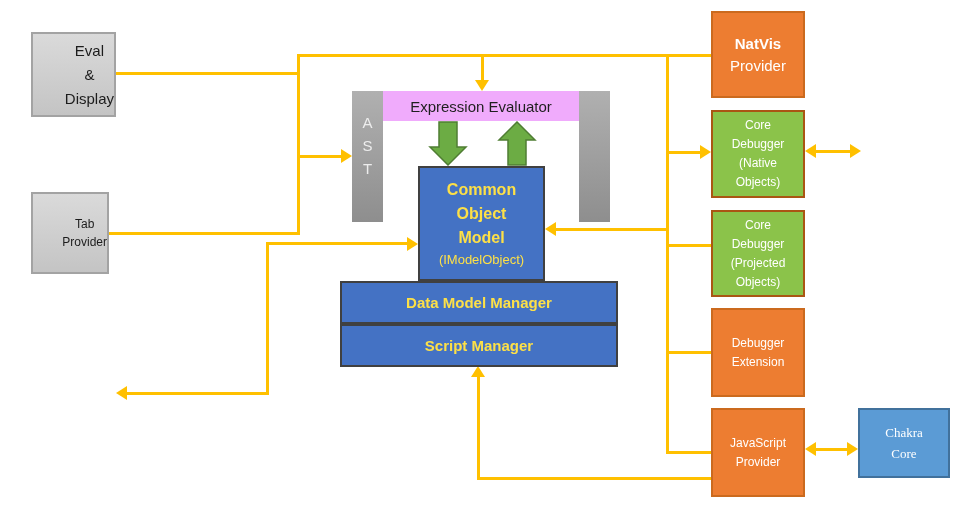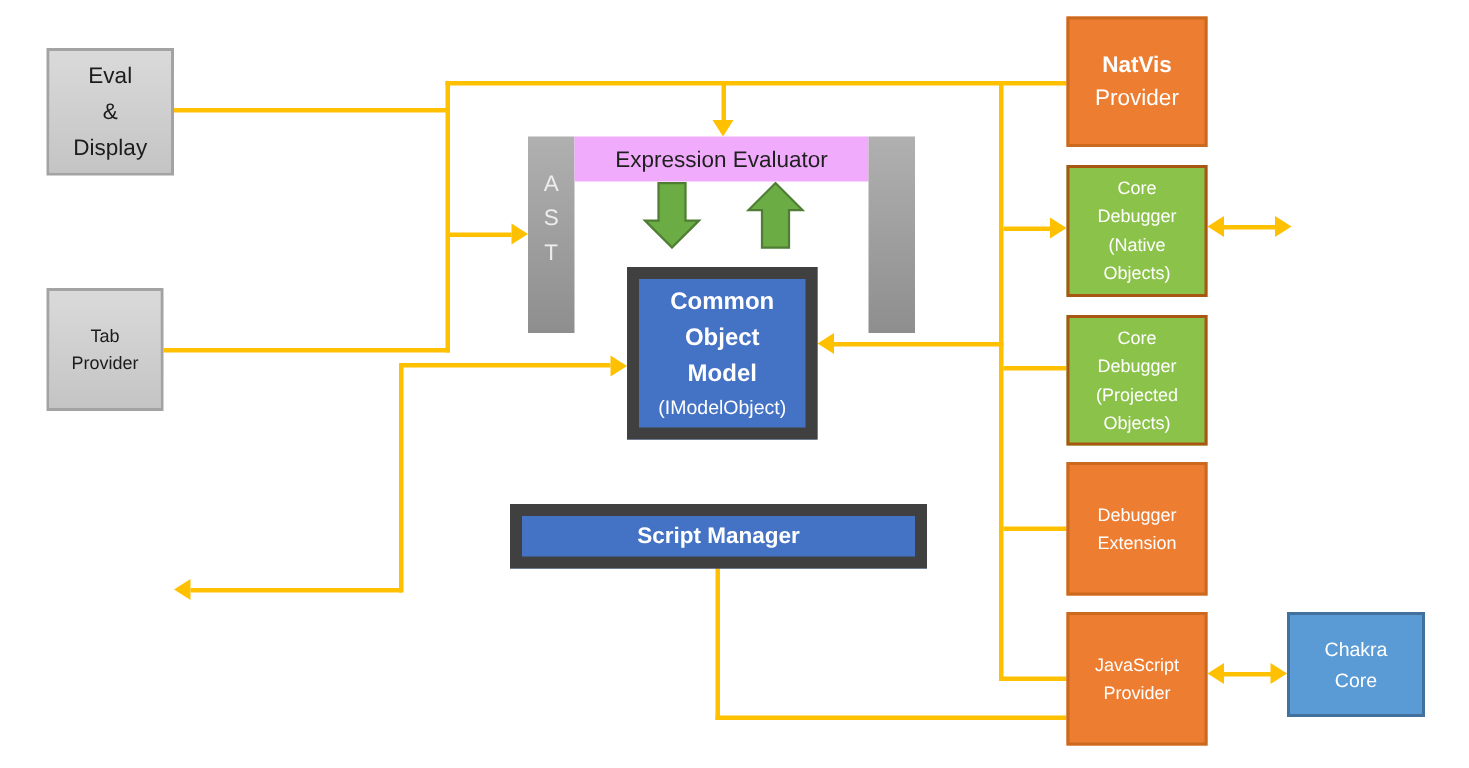--- a/index.html
+++ b/index.html
@@ -4,24 +4,24 @@
 <style>
   html,body{margin:0;padding:0;background:#ffffff;}
   #canvas{
     position:relative;width:979px;height:512px;background:#ffffff;overflow:hidden;
     font-family:"Liberation Sans",sans-serif;
   }
   .node{
     position:absolute;box-sizing:border-box;display:flex;flex-direction:column;
     align-items:center;justify-content:center;text-align:center;white-space:pre-line;
   }
-  .gray{background:linear-gradient(180deg,#dadada,#c4c4c4);border:2px solid #a3a3a3;color:#1c1c1c;}
+  .gray{background:linear-gradient(180deg,#dadada,#c4c4c4);border:2px solid #a3a3a3;color:#1c1c1c;align-items:flex-end;}
   .orange{background:#ED7D31;border:2px solid #cb6a1e;color:#ffffff;}
   .green{background:#8BC34A;border:2px solid #aa5613;color:#ffffff;}
-  .blue{background:#4472C4;border:8px solid #404040;color:#ffffff;margin-top:12px;}
+  .blue{background:#4472C4;border:2px solid #404040;color:#fde047;}
   .lblue{background:#5B9BD5;border:2px solid #41719C;color:#ffffff;}
   .pillar{background:linear-gradient(180deg,#b0b0b0,#8e8e8e);color:#ededed;}
   .eebar{background:#f0abfc;color:#1f1f1f;}
   .hl{position:absolute;height:3px;background:#FFC000;}
   .vl{position:absolute;width:3px;background:#FFC000;}
   .ah{position:absolute;width:0;height:0;}
   .ah-r{border-top:7px solid transparent;border-bottom:7px solid transparent;border-left:11px solid #FFC000;}
   .ah-l{border-top:7px solid transparent;border-bottom:7px solid transparent;border-right:11px solid #FFC000;}
   .ah-d{border-left:7px solid transparent;border-right:7px solid transparent;border-top:11px solid #FFC000;}
   .ah-u{border-left:7px solid transparent;border-right:7px solid transparent;border-bottom:11px solid #FFC000;}
@@ -87,20 +87,23 @@
     <polygon points="19,1 37,1 37,26 46,26 28,44 10,26 19,26" fill="#6CAC44" stroke="#4f7d33" stroke-width="1.5"></polygon>
     <polygon points="88,44 106,44 106,19 115,19 97,1 79,19 88,19" fill="#6CAC44" stroke="#4f7d33" stroke-width="1.5"></polygon>
   </svg>
 
   <div class="node blue" style="left:418px;top:166px;width:127px;height:115px;">
     <span class="t-bold" style="font-size:16px;line-height:24px;">Common
 Object
 Model</span>
     <span style="font-size:13px;line-height:19px;">(IModelObject)</span>
   </div>
+  <div class="node blue" style="left:340px;top:281px;width:278px;height:43px;font-size:15px;">
+    <span class="t-bold">Data Model Manager</span>
+  </div>
   <div class="node blue" style="left:340px;top:324px;width:278px;height:43px;font-size:15px;">
     <span class="t-bold">Script Manager</span>
   </div>
 
   <div class="node orange" style="left:711px;top:11px;width:94px;height:87px;font-size:15px;line-height:22px;">
     <span class="t-bold">NatVis</span>
     <span>Provider</span>
   </div>
   <div class="node green" style="left:711px;top:110px;width:94px;height:88px;font-size:12px;line-height:19px;">
     <span>Core
@@ -115,18 +118,18 @@
 Objects)</span>
   </div>
   <div class="node orange" style="left:711px;top:308px;width:94px;height:89px;font-size:12px;line-height:19px;">
     <span>Debugger
 Extension</span>
   </div>
   <div class="node orange" style="left:711px;top:408px;width:94px;height:89px;font-size:12px;line-height:19px;">
     <span>JavaScript
 Provider</span>
   </div>
-  <div class="node lblue" style="left:858px;top:408px;width:92px;height:70px;font-size:13px;line-height:21px;">
+  <div class="node lblue" style="left:858px;top:408px;width:92px;height:70px;font-size:13px;line-height:21px;font-family:Liberation Serif, serif;">
     <span>Chakra
 Core</span>
   </div>
 
 </div>
 
 </body></html>

